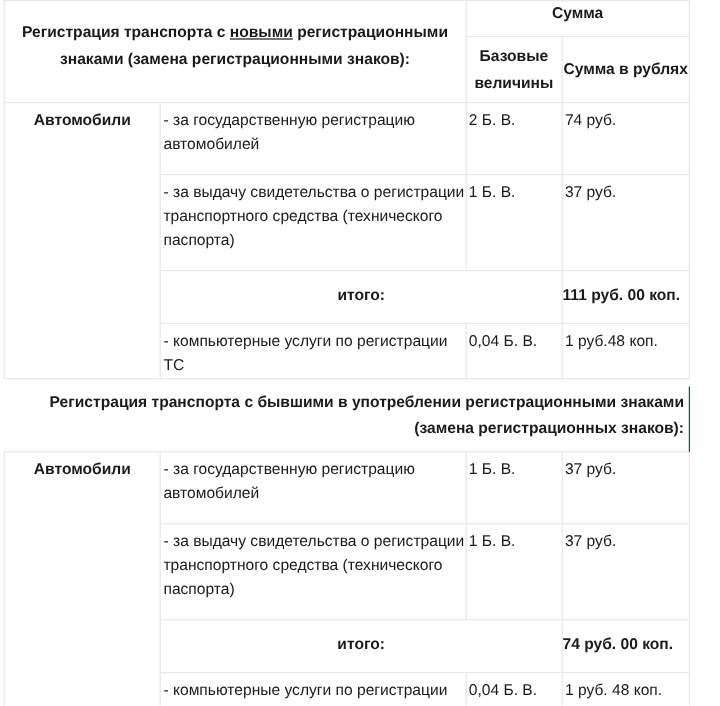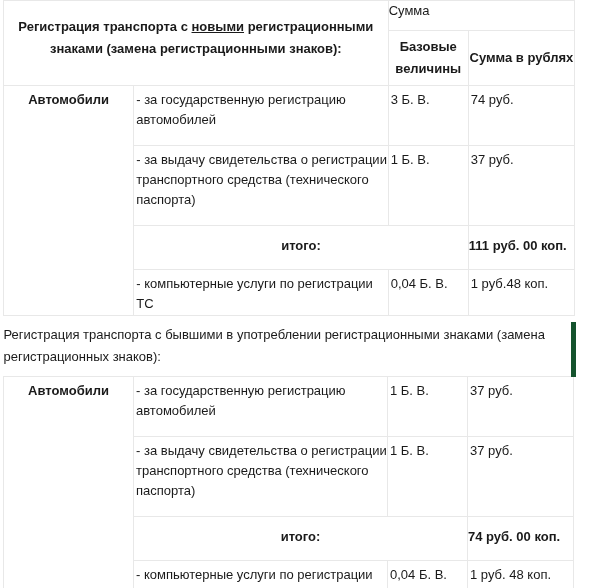--- a/index.html
+++ b/index.html
@@ -7,32 +7,32 @@
     width: 600px; height: 588px; overflow: hidden; position: relative;
     font-family: "Liberation Sans", "DejaVu Sans", sans-serif;
     color: #1a1a1a; font-size: 13px;
   }
   table { border-collapse: collapse; position: absolute; left: 3px; table-layout: fixed; }
   td, th { border: 1px solid #e8e8e8; vertical-align: top; padding: 0; font-weight: normal; }
   .t1 { top: 0; width: 572px; }
   .t2 { top: 322px; width: 572px; }
   .c1 { width: 130px; } .c2 { width: 254px; } .c3 { width: 80px; } .c4 { width: 106px; }
   .hdr-main { text-align: center; font-weight: bold; line-height: 22px; padding: 15px 8px 0 8px; height: 69px; box-sizing: border-box; }
-  .hdr-sum { text-align: left; font-weight: normal; height: 30px; padding-top: 2px; box-sizing: border-box; margin-top: 27px; }
+  .hdr-sum { text-align: center; font-weight: bold; height: 30px; padding-top: 2px; box-sizing: border-box; margin-top: 27px; }
   .hdr-sub { text-align: center; font-weight: bold; line-height: 22px; height: 54px; vertical-align: middle; }
   .car { text-align: center; font-weight: bold; padding-top: 4px; line-height: 20px; }
   .desc { padding: 4px 0 0 2px; line-height: 20px; }
   .val { padding: 4px 0 0 2px; line-height: 20px; }
   .r1 td { height: 60px; box-sizing: border-box; margin-top: 44px; }
   .r2 td { height: 80px; box-sizing: border-box; }
   .r3 td { height: 44px; box-sizing: border-box; }
   .r4 td { height: 46px; box-sizing: border-box; }
   .total { text-align: center; font-weight: bold; padding: 10px 0 0 0; line-height: 20px; }
   .total-val { font-weight: bold; padding: 10px 0 0 0; line-height: 20px; margin-left: 20px; }
-  .t2-title { font-weight: normal; line-height: 22px; padding: 2px 4px 8px 0; border: none; border-right: 5px solid #14532d; }
+  .t2-title { font-weight: bold; line-height: 22px; padding: 2px 4px 8px 0; border: none; border-right: 1px solid #14532d; text-align: right; }
   .t2 .car { padding-left: 0; }
   u { text-decoration: underline; }
 </style>
 </head>
 <body>
 
 <table class="t1">
   <colgroup>
       <col class="c1">
       <col class="c2">
@@ -46,21 +46,21 @@
     </th>
     <th colspan="2" class="hdr-sum">Сумма</th>
   </tr>
   <tr>
     <th class="hdr-sub">Базовые величины</th>
     <th class="hdr-sub">Сумма в рублях</th>
   </tr>
   <tr class="r1">
     <td rowspan="4" class="car">Автомобили</td>
     <td class="desc">- за государственную регистрацию автомобилей</td>
-    <td class="val">3 Б. В.</td>
+    <td class="val">2 Б. В.</td>
     <td class="val">74 руб.</td>
   </tr>
   <tr class="r2">
     <td class="desc">- за выдачу свидетельства о регистрации транспортного средства (технического паспорта)</td>
     <td class="val">1 Б. В.</td>
     <td class="val">37 руб.</td>
   </tr>
   <tr class="r3">
     <td colspan="2" class="total">итого:</td>
     <td class="total-val">111 руб. 00 коп.</td>

